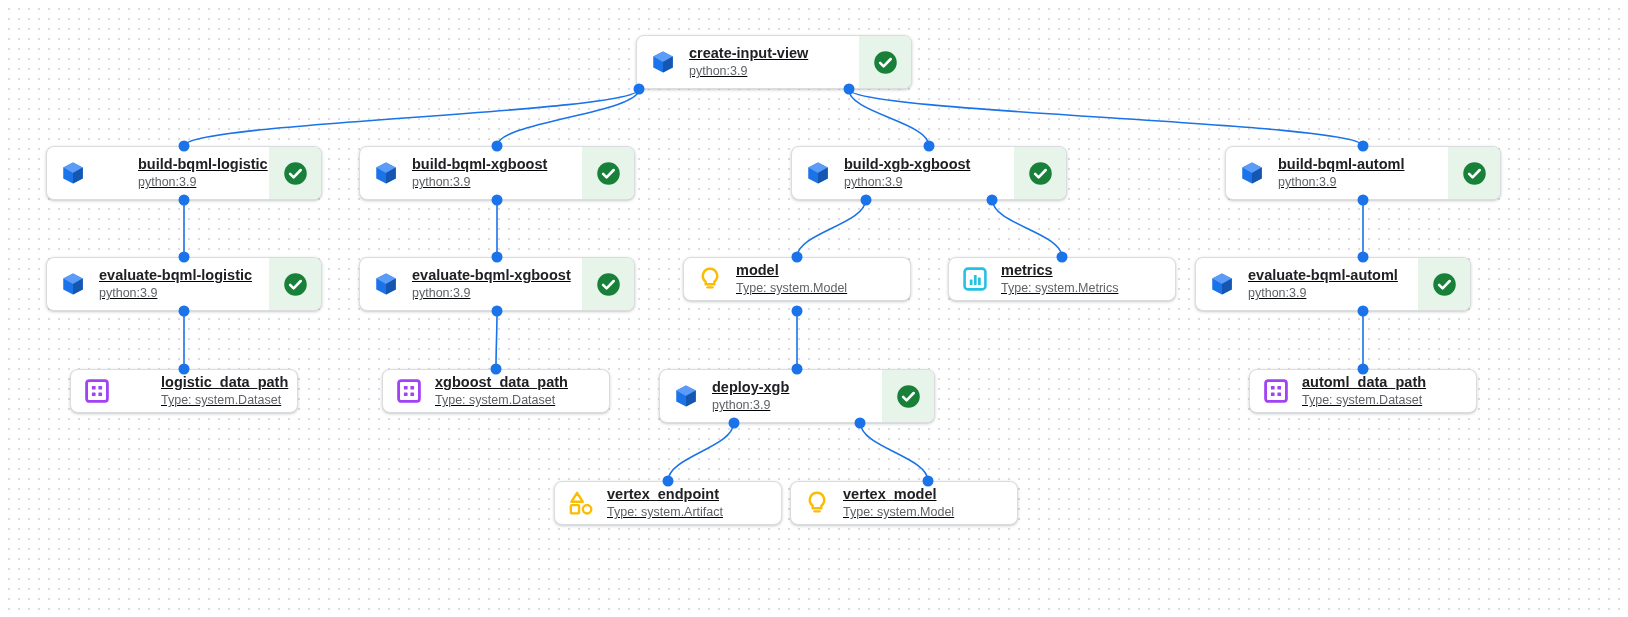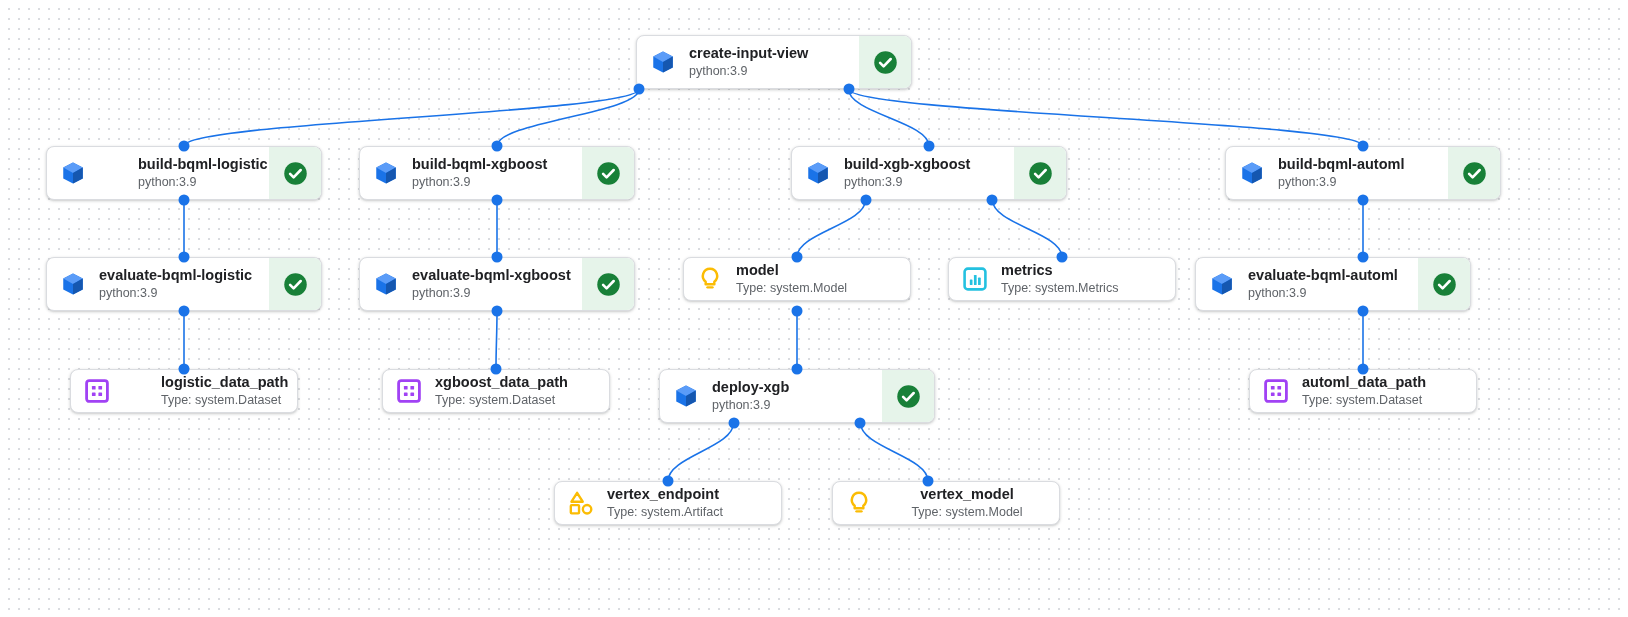--- a/index.html
+++ b/index.html
@@ -39,20 +39,21 @@
   .node {
     position: absolute;
     z-index: 2;
     display: flex;
     align-items: stretch;
     background: #ffffff;
     border: 1px solid #dadce0;
     border-radius: 8px;
     box-shadow: 0 1px 2px rgba(60,64,67,0.18), 0 1px 3px 1px rgba(60,64,67,0.08);
     overflow: hidden;
+    text-decoration: underline;
   }
 
   .node-icon-wrap {
     width: 52px;
     flex: 0 0 52px;
     display: flex;
     align-items: center;
     justify-content: center;
   }
 
@@ -384,21 +385,21 @@
           <path d="M8.4 2.6 13.6 10.8H3.2z" fill="none" stroke="#fbbc04" stroke-width="2.2" stroke-linejoin="round"></path>
           <rect x="2.6" y="14.0" width="7.6" height="7.6" rx="0.8" fill="none" stroke="#fbbc04" stroke-width="2.2"></rect>
           <circle cx="17.6" cy="17.8" r="3.9" fill="none" stroke="#fbbc04" stroke-width="2.2"></circle>
         </svg>
       </div>
       <div class="node-text">
         <div class="node-title">vertex_endpoint</div>
         <div class="node-sub">Type: system.Artifact</div>
       </div>
     </div>
-    <div class="node artifact no-status" style="left: 832px; top: 481px; text-align: center;">
+    <div class="node artifact no-status" style="left: 790px; top: 481px;">
       <div class="node-icon-wrap">
         <svg width="26" height="26" viewBox="0 0 24 24" aria-hidden="true">
           <path d="M12 2.6a6.6 6.6 0 0 0-4 11.85v2.3h8v-2.3A6.6 6.6 0 0 0 12 2.6z" fill="none" stroke="#fbbc04" stroke-width="2.3" stroke-linejoin="round"></path>
           <rect x="8.6" y="18.6" width="6.8" height="2.2" rx="1.1" fill="#fbbc04"></rect>
         </svg>
       </div>
       <div class="node-text">
         <div class="node-title">vertex_model</div>
         <div class="node-sub">Type: system.Model</div>
       </div>

